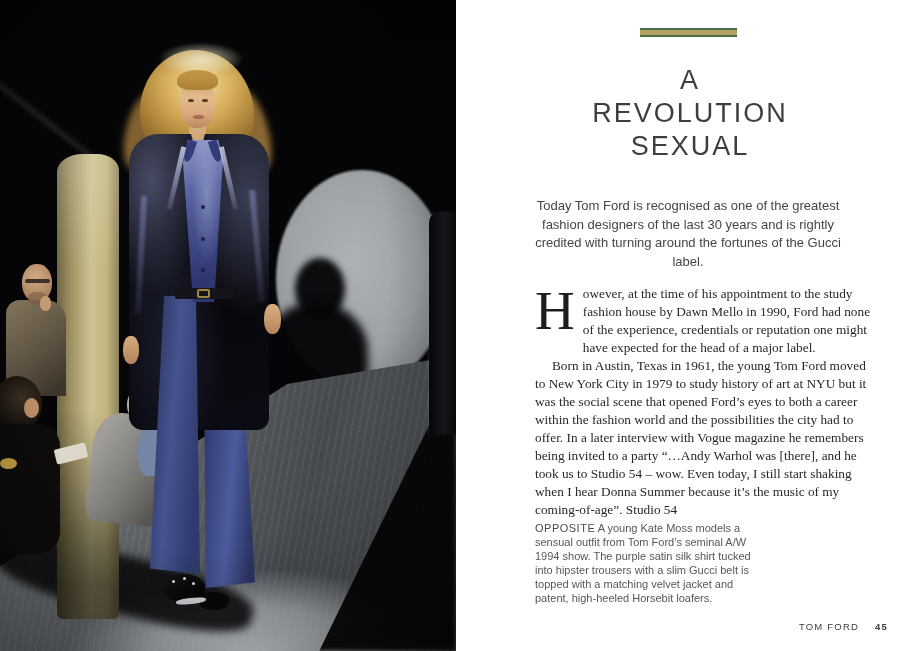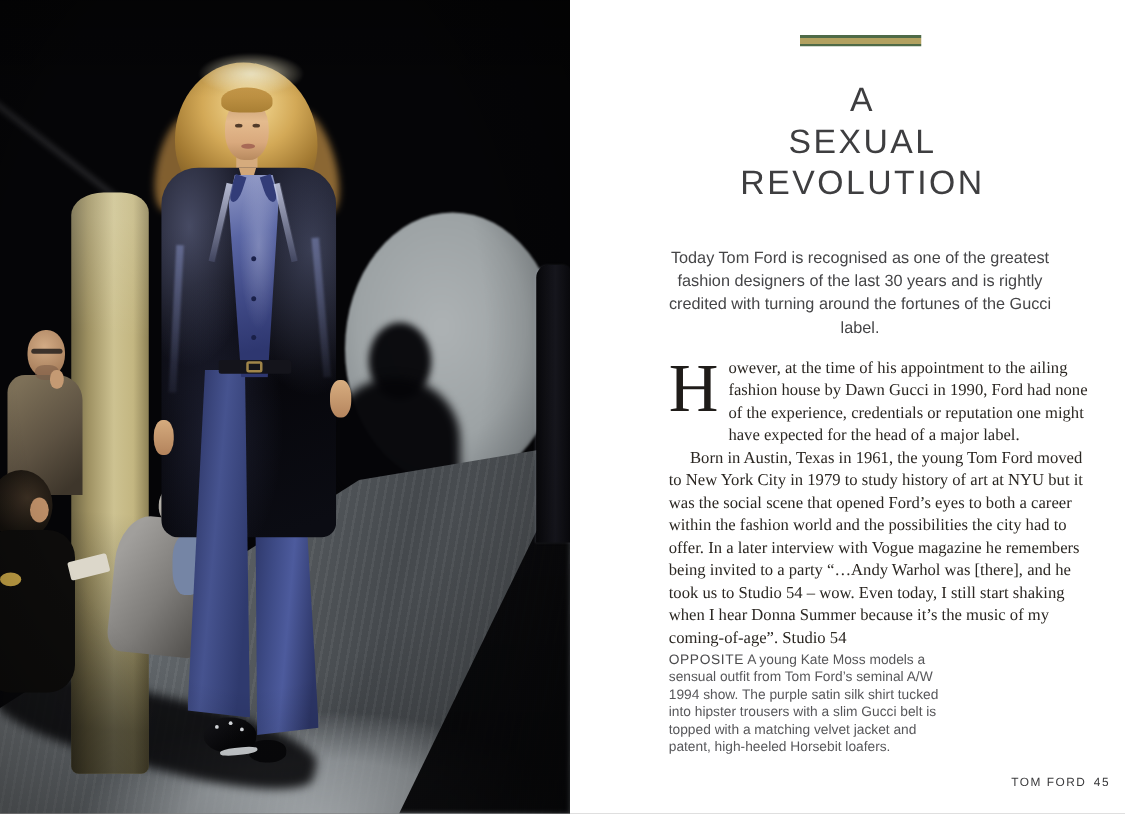--- a/index.html
+++ b/index.html
@@ -136,21 +136,21 @@
   .body-text{position:absolute;left:79px;top:285px;width:336px;
     font-family:"Liberation Serif",serif;font-size:13.3px;line-height:18px;color:#2b2722;}
   .body-text p{margin:0;}
   .body-text p + p{text-indent:17px;}
   .dropcap{float:left;font-size:55px;line-height:46px;height:52px;margin:3px 8px 0 0;
     color:#1f1c19;font-family:"Liberation Serif",serif;}
   .caption{position:absolute;left:79px;top:521px;width:228px;
     font-size:11px;line-height:14px;color:#57575a;}
   .cap-label{letter-spacing:0.5px;color:#4a4a4c;}
   .footer{position:absolute;right:12px;top:621px;font-size:9.5px;letter-spacing:1.2px;color:#3b3b3d;}
-  .pagenum{font-weight:normal;margin-left:6px;}
+  .pagenum{font-weight:bold;margin-left:16px;}
 </style>
 </head>
 <body>
 
 <div class="spread">
 
   <div class="photo" title="A young Kate Moss walks a dark runway in a black velvet jacket, purple satin shirt and navy hipster flares; beige column and seated audience at left, grey spotlight circle on the wall behind">
     <div class="streak"></div>
     <div class="wall-spot"></div>
     <div class="wall-shadow-head"></div>
@@ -211,26 +211,26 @@
     <div class="glint glint1"></div>
     <div class="glint glint2"></div>
     <div class="glint glint3"></div>
     <div class="vignette"></div>
   </div>
 
   <div class="page">
     <div class="ribbon"></div>
     <div class="title">
       <div>A</div>
+      <div>REVOLUTION</div>
       <div>SEXUAL</div>
-      <div>REVOLUTION</div>
     </div>
     <div class="standfirst">Today Tom Ford is recognised as one of the greatest fashion designers of the last 30 years and is rightly credited with turning around the fortunes of the Gucci label.</div>
     <div class="body-text">
-      <p><span class="dropcap">H</span><span>owever, at the time of his appointment to the ailing fashion house by Dawn Gucci in 1990, Ford had none of the experience, credentials or reputation one might have expected for the head of a major label.</span></p>
+      <p><span class="dropcap">H</span><span>owever, at the time of his appointment to the study fashion house by Dawn Mello in 1990, Ford had none of the experience, credentials or reputation one might have expected for the head of a major label.</span></p>
       <p>Born in Austin, Texas in 1961, the young Tom Ford moved to New York City in 1979 to study history of art at NYU but it was the social scene that opened Ford’s eyes to both a career within the fashion world and the possibilities the city had to offer. In a later interview with Vogue magazine he remembers being invited to a party “…Andy Warhol was [there], and he took us to Studio 54 – wow. Even today, I still start shaking when I hear Donna Summer because it’s the music of my coming-of-age”.  Studio 54</p>
     </div>
     <div class="caption">
       <span class="cap-label">OPPOSITE</span>
       <span>A young Kate Moss models a sensual outfit from Tom Ford’s seminal A/W 1994 show. The purple satin silk shirt tucked into hipster trousers with a slim Gucci belt is topped with a matching velvet jacket and patent, high-heeled Horsebit loafers.</span>
     </div>
     <div class="footer">
       <span>TOM FORD</span><span class="pagenum">45</span>
     </div>
   </div>

